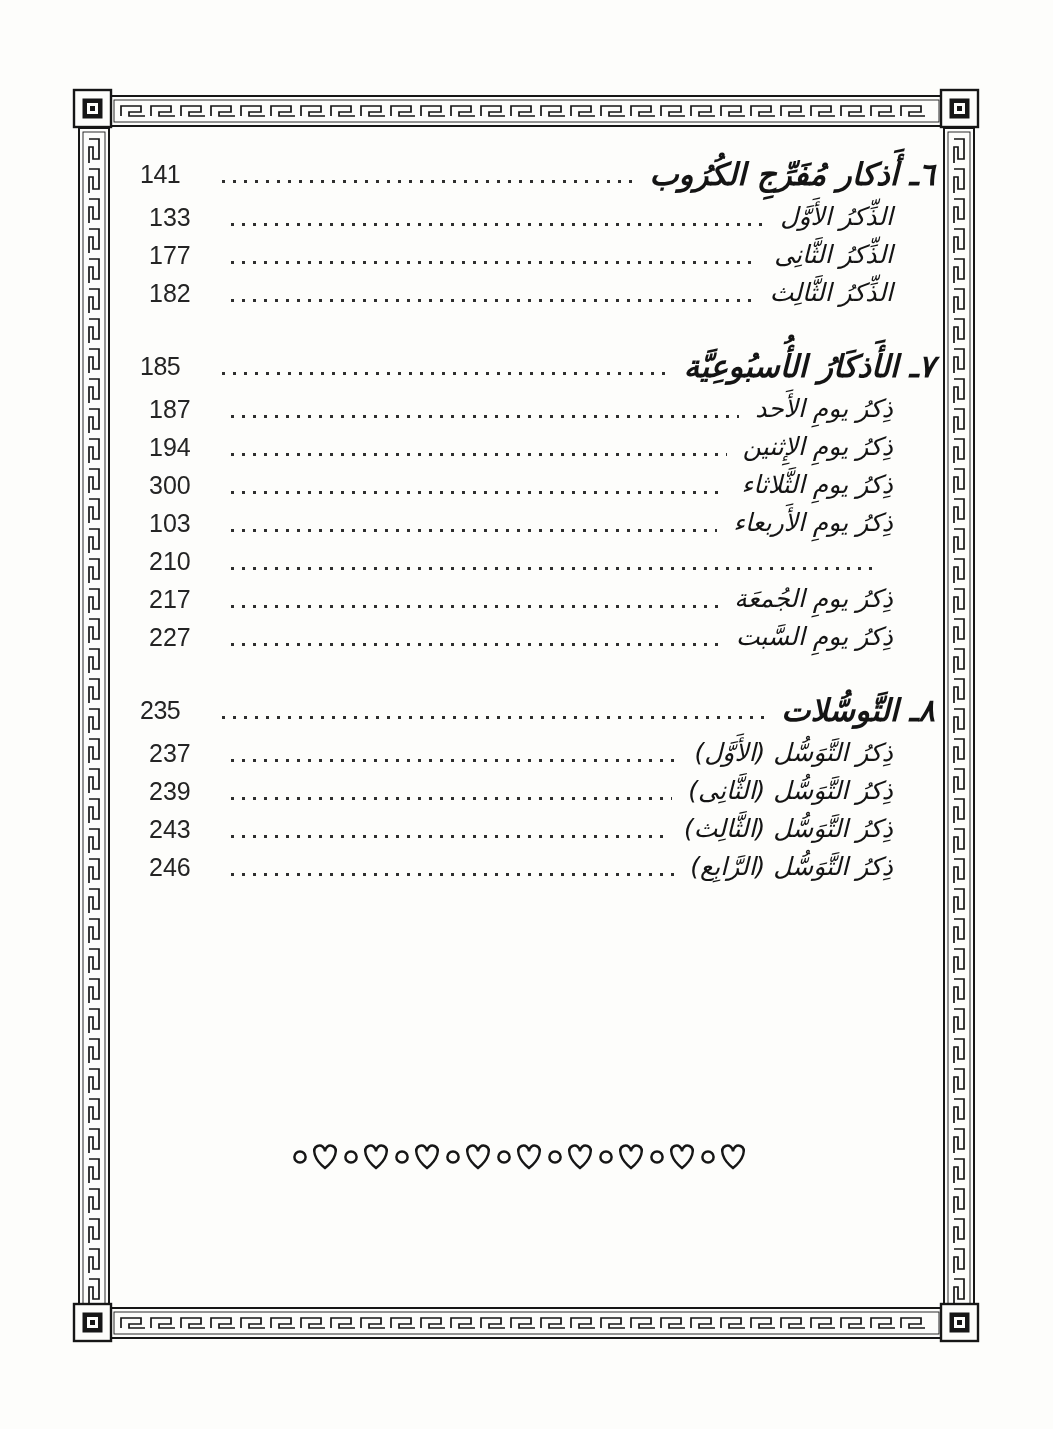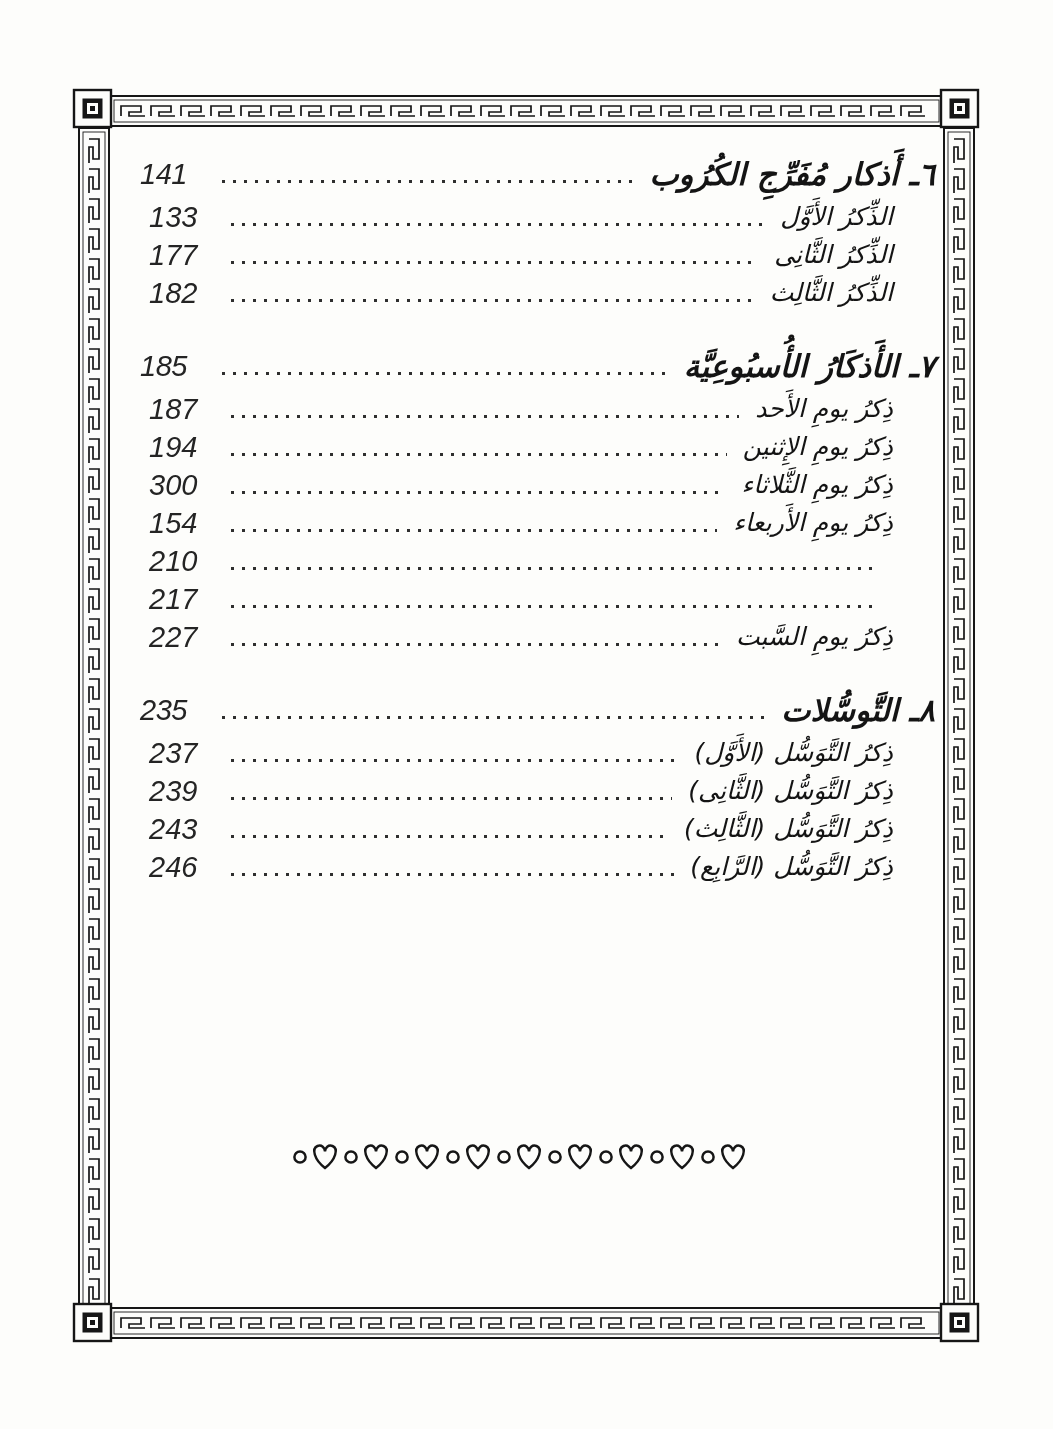--- a/index.html
+++ b/index.html
@@ -41,27 +41,26 @@
     position:relative;
     top:7px;
     background-image:radial-gradient(circle,#2e2e2e 1.7px,rgba(0,0,0,0) 2px);
     background-size:11px 5px;
     background-repeat:repeat-x;
     background-position:left center;
   }
   .pagenum{
     direction:ltr;
     font-family:"Liberation Sans",sans-serif;
-    font-size:29px;
+    font-size:25px;
     font-weight:400;
     color:#242424;
     min-width:62px;
     text-align:left;
     flex:none;
-    font-style:italic;
   }
   .entry-row .pagenum{padding-left:9px;}
   .divider{position:absolute;left:292px;top:1136px;}
 </style>
 </head>
 <body>
 
 <div class="page">
 
   <svg class="frame" width="1053" height="1429" viewBox="0 0 1053 1429">
@@ -278,27 +277,28 @@
           <span class="pagenum">194</span>
         </div>
         <div class="row entry-row">
           <span class="e-title">ذِكرُ يومِ الثَّلاثاء</span>
           <div class="dots"></div>
           <span class="pagenum">300</span>
         </div>
         <div class="row entry-row">
           <span class="e-title">ذِكرُ يومِ الأَربعاء</span>
           <div class="dots"></div>
-          <span class="pagenum">154</span>
+          <span class="pagenum">103</span>
         </div>
         <div class="row entry-row">
           <div class="dots"></div>
           <span class="pagenum">210</span>
         </div>
         <div class="row entry-row">
+          <span class="e-title">ذِكرُ يومِ الجُمعَة</span>
           <div class="dots"></div>
           <span class="pagenum">217</span>
         </div>
         <div class="row entry-row">
           <span class="e-title">ذِكرُ يومِ السَّبت</span>
           <div class="dots"></div>
           <span class="pagenum">227</span>
         </div>
       </section>
       <section class="toc-section">

